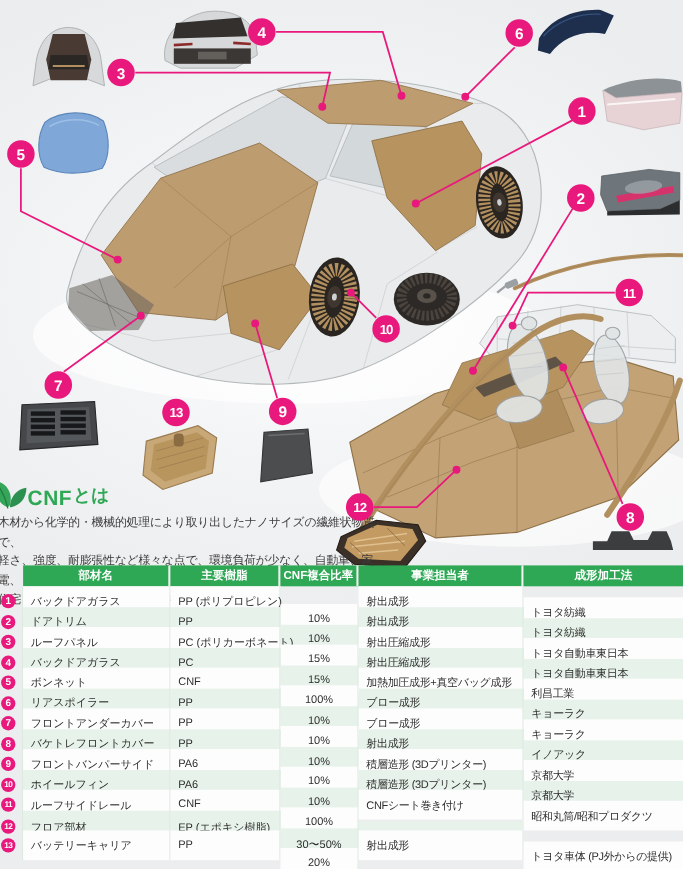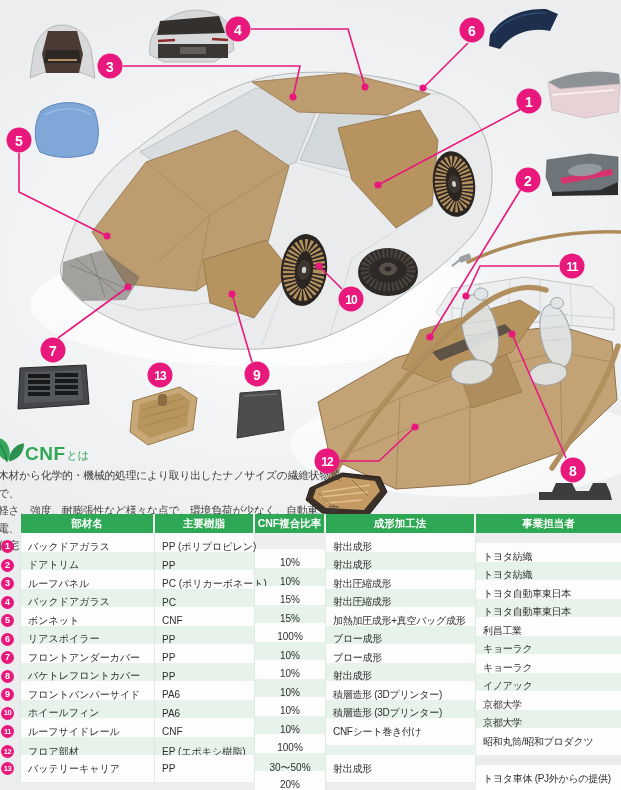--- a/index.html
+++ b/index.html
@@ -16,21 +16,21 @@
     display:flex; align-items:center; justify-content:center;
     transform:translate(-50%,-50%); z-index:5; line-height:1;
   }
   .callout.two { font-size:12px; letter-spacing:-0.8px; }
   .c-line { fill:none; stroke:#e8187c; stroke-width:1.6px; }
   .c-dot  { fill:#e8187c; }
   
   .cnf-info { position:absolute; left:0; top:433px; width:345px; z-index:4; }
   .cnf-title { display:flex; align-items:flex-end; height:30px; margin-left:-7px; }
   .cnf-title .main { color:#2fa855; font-size:19px; font-weight:bold; letter-spacing:0.5px; line-height:1; }
-  .cnf-title .suffix { color:#2fa855; font-size:11px; font-weight:normal; padding:0 0 1px 1px; line-height:1.3; }
+  .cnf-title .suffix { color:#2fa855; font-size:16px; font-weight:bold; padding:0 0 1px 1px; line-height:1.3; }
   .cnf-text {
     margin:4px 0 0 -2px; font-size:10.8px; line-height:17.5px; color:#3c3c3c;
     white-space:pre-line; letter-spacing:-0.2px;
   }
   
   .parts-table { position:absolute; top:514px; left:0; width:560px; z-index:6; color:#2e2e2e; }
   .t-head, .t-row { display:grid; grid-template-columns:21px 134px 100px 71px 150px 145px; }
   .t-head { height:19px; }
   .t-head .h {
     background:#2fa855; color:#fff; font-weight:bold; font-size:10.5px;
@@ -266,22 +266,22 @@
 軽さ、強度、耐膨張性など様々な点で、環境負荷が少なく、自動車、家電、
 住宅・建材などへの普及が期待されています。</p>
   </div>
 
   <div class="parts-table">
     <div class="t-head" id="table-head">
         <div class="h blank"></div>
         <div class="h">部材名</div>
         <div class="h">主要樹脂</div>
         <div class="h">CNF複合比率</div>
+        <div class="h">事業担当者</div>
         <div class="h">成形加工法</div>
-        <div class="h">事業担当者</div>
       </div>
     <div id="table-body">
         <div class="t-row">
           <div class="c no">
             <span class="num">1</span>
           </div>
           <div class="c part">バックドアガラス</div>
           <div class="c resin">PP (ポリプロピレン)</div>
           <div class="c ratio">10%</div>
           <div class="c method">射出成形</div>

